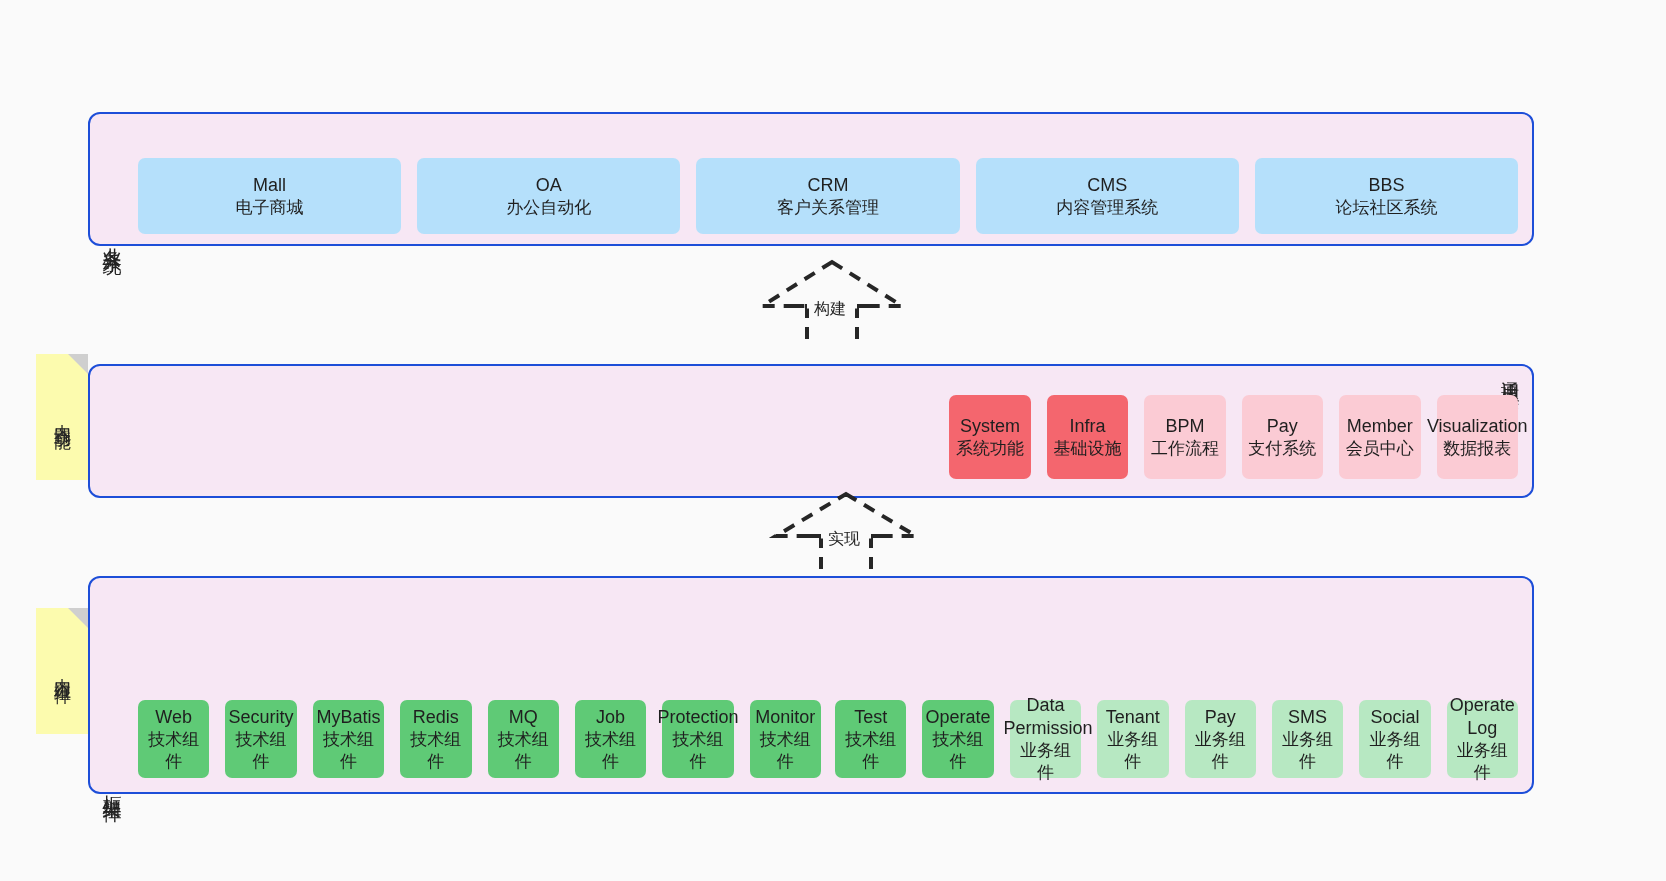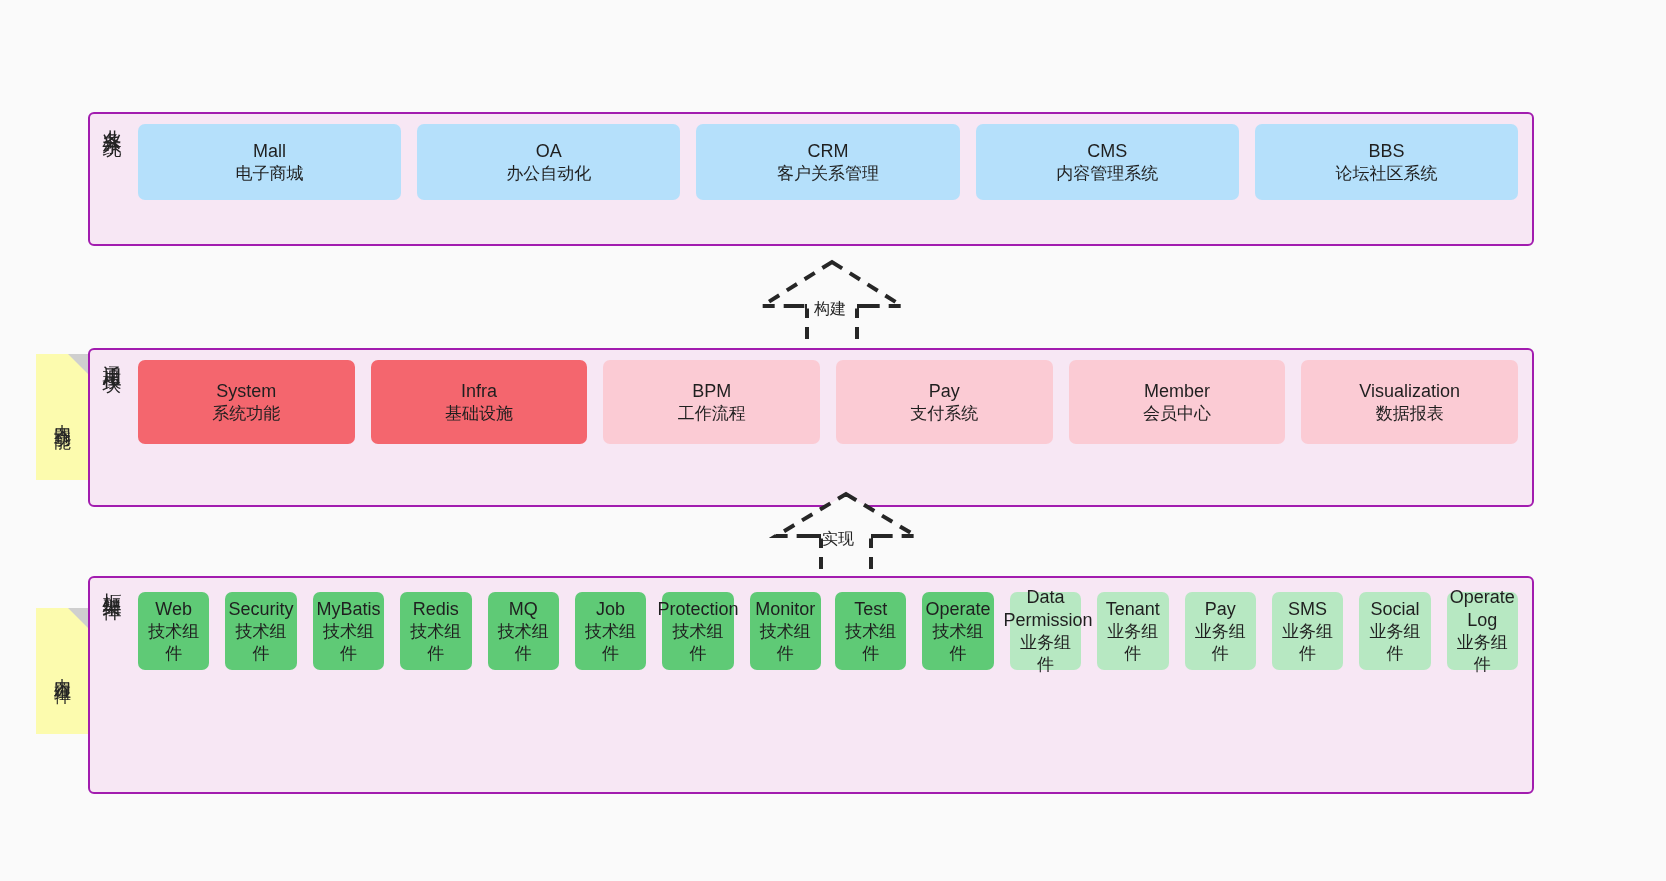--- a/index.html
+++ b/index.html
@@ -13,24 +13,24 @@
     width: 1666px;
     height: 881px;
     background: #fafafa;
     overflow: hidden;
   }
 
   
   .layer {
     position: absolute;
     background: #f7e7f4;
-    border: 2px solid #a21caf;
-    border-radius: 6px;
-    display: flex;
-    align-items: flex-start;
+    border: 2px solid #1d4ed8;
+    border-radius: 12px;
+    display: flex;
+    align-items: flex-end;
   }
   .layer-title {
     flex: 0 0 auto;
     width: 44px;
     display: flex;
     align-items: center;
     justify-content: center;
     font-size: 19px;
     color: #232323;
     writing-mode: vertical-rl;
@@ -165,21 +165,21 @@
       <polyline points="105,48 120,48" fill="none" stroke="#262626" stroke-width="4" stroke-dasharray="12,9"></polyline>
     </svg>
     <span class="arrow-label" style="left:62px; top:41px;">构建</span>
   </div>
 
   <div class="note" style="left:36px; top:354px; height:126px;">
     <span class="fold"></span>
     <span>内置功能</span>
   </div>
 
-  <div class="layer" id="layer-common" style="left:88px; top:348px; width:1446px; height:159px;">
+  <div class="layer" id="layer-common" style="left:88px; top:364px; width:1446px; height:134px;flex-direction:column;">
     <div class="layer-title">通用模块</div>
     <div class="layer-body">
       <div class="box h-mod c-red">
         <span class="en">System</span>
         <span class="cn">系统功能</span>
       </div>
       <div class="box h-mod c-red">
         <span class="en">Infra</span>
         <span class="cn">基础设施</span>
       </div>
@@ -204,21 +204,21 @@
 
   <div class="arrow" style="left:766px; top:490px; width:160px; height:84px;">
     <svg width="160" height="84" viewBox="0 0 160 84">
       <polygon points="80,4 150,46 10,46" fill="#fafafa" stroke="#262626" stroke-width="4" stroke-dasharray="12,9" stroke-linejoin="miter"></polygon>
       <polyline points="55,46 55,84" fill="none" stroke="#262626" stroke-width="4" stroke-dasharray="12,9"></polyline>
       <polyline points="105,46 105,84" fill="none" stroke="#262626" stroke-width="4" stroke-dasharray="12,9"></polyline>
       <polyline points="55,46 105,46" fill="none" stroke="#fafafa" stroke-width="5"></polyline>
       <polyline points="40,46 55,46" fill="none" stroke="#262626" stroke-width="4" stroke-dasharray="12,9"></polyline>
       <polyline points="105,46 120,46" fill="none" stroke="#262626" stroke-width="4" stroke-dasharray="12,9"></polyline>
     </svg>
-    <span class="arrow-label" style="left:56px; top:39px;font-family:Liberation Serif, serif;">实现</span>
+    <span class="arrow-label" style="left:62px; top:39px;font-family:Liberation Serif, serif;">实现</span>
   </div>
 
   <div class="note" style="left:36px; top:608px; height:126px;">
     <span class="fold"></span>
     <span>内置组件</span>
   </div>
 
   <div class="layer" id="layer-framework" style="left:88px; top:576px; width:1446px; height:218px;">
     <div class="layer-title">框架组件</div>
     <div class="layer-body two-rows">

